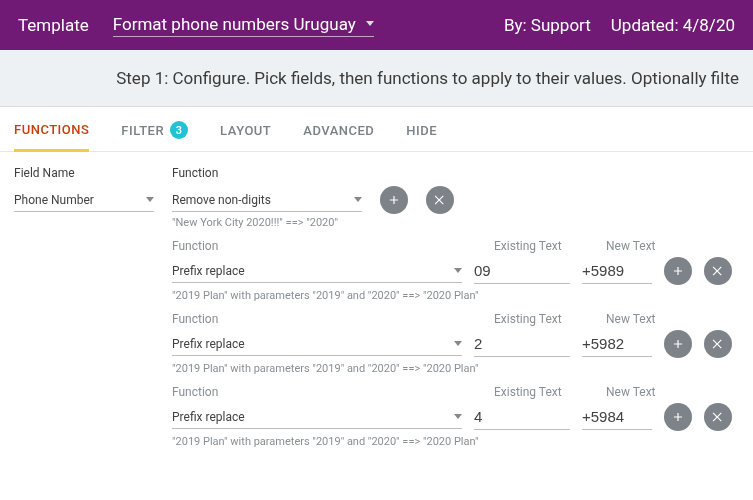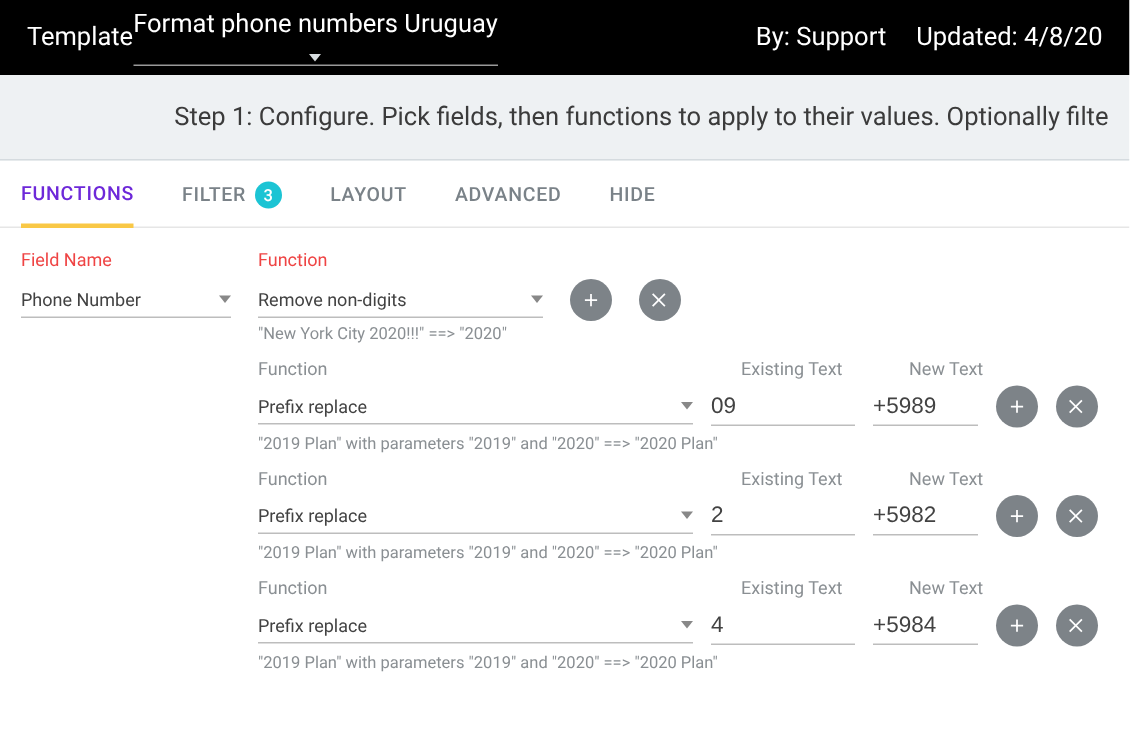--- a/index.html
+++ b/index.html
@@ -6,37 +6,37 @@
   body {
     font-family: -apple-system, BlinkMacSystemFont, "Segoe UI", Roboto, Arial, sans-serif;
     background: #fff;
     color: #4a4a4a;
     font-size: 14px;
     width: 753px;
     height: 500px;
     overflow: hidden;
   }
   .topbar {
-    background: #000000;
+    background: #701a75;
     color: #fff;
     height: 50px;
     display: flex;
     align-items: center;
     padding: 0 18px;
     font-size: 17px;
+    gap: 24px;
     white-space: nowrap;
   }
   .topbar-label { font-weight: 400; }
   .topbar-select {
     display: flex;
     align-items: center;
     gap: 10px;
     border-bottom: 1px solid rgba(255,255,255,0.6);
     padding-bottom: 2px;
-    flex-direction: column;
   }
   .topbar-select span { color: #fff; }
   .caret-down {
     width: 0; height: 0;
     border-left: 4px solid transparent;
     border-right: 4px solid transparent;
     border-top: 5px solid #d8dde0;
   }
   .topbar-right { margin-left: auto; display: flex; gap: 20px; }
   .step-banner {
@@ -60,40 +60,40 @@
   .tab {
     padding-bottom: 12px;
     color: #7a8288;
     cursor: pointer;
     display: flex;
     align-items: center;
     gap: 6px;
     font-weight: 500;
   }
   .tab.active {
-    color: #6d28d9;
+    color: #c2410c;
     border-bottom: 3px solid #f9c846;
     margin-bottom: -1px;
   }
   .badge {
     background: #1cc4d4;
     color: #fff;
     border-radius: 50%;
     width: 18px; height: 18px;
     font-size: 11px;
     display: inline-flex;
     align-items: center;
     justify-content: center;
   }
   .content { padding: 14px; }
   .row-labels {
     display: flex;
     gap: 18px;
     font-size: 12px;
-    color: #ef4444;
+    color: #404040;
     margin-bottom: 6px;
   }
   .field-col { width: 140px; flex-shrink: 0; }
   .func-col { flex: 1; }
   .first-row {
     display: flex;
     align-items: center;
     gap: 18px;
     margin-bottom: 2px;
   }

